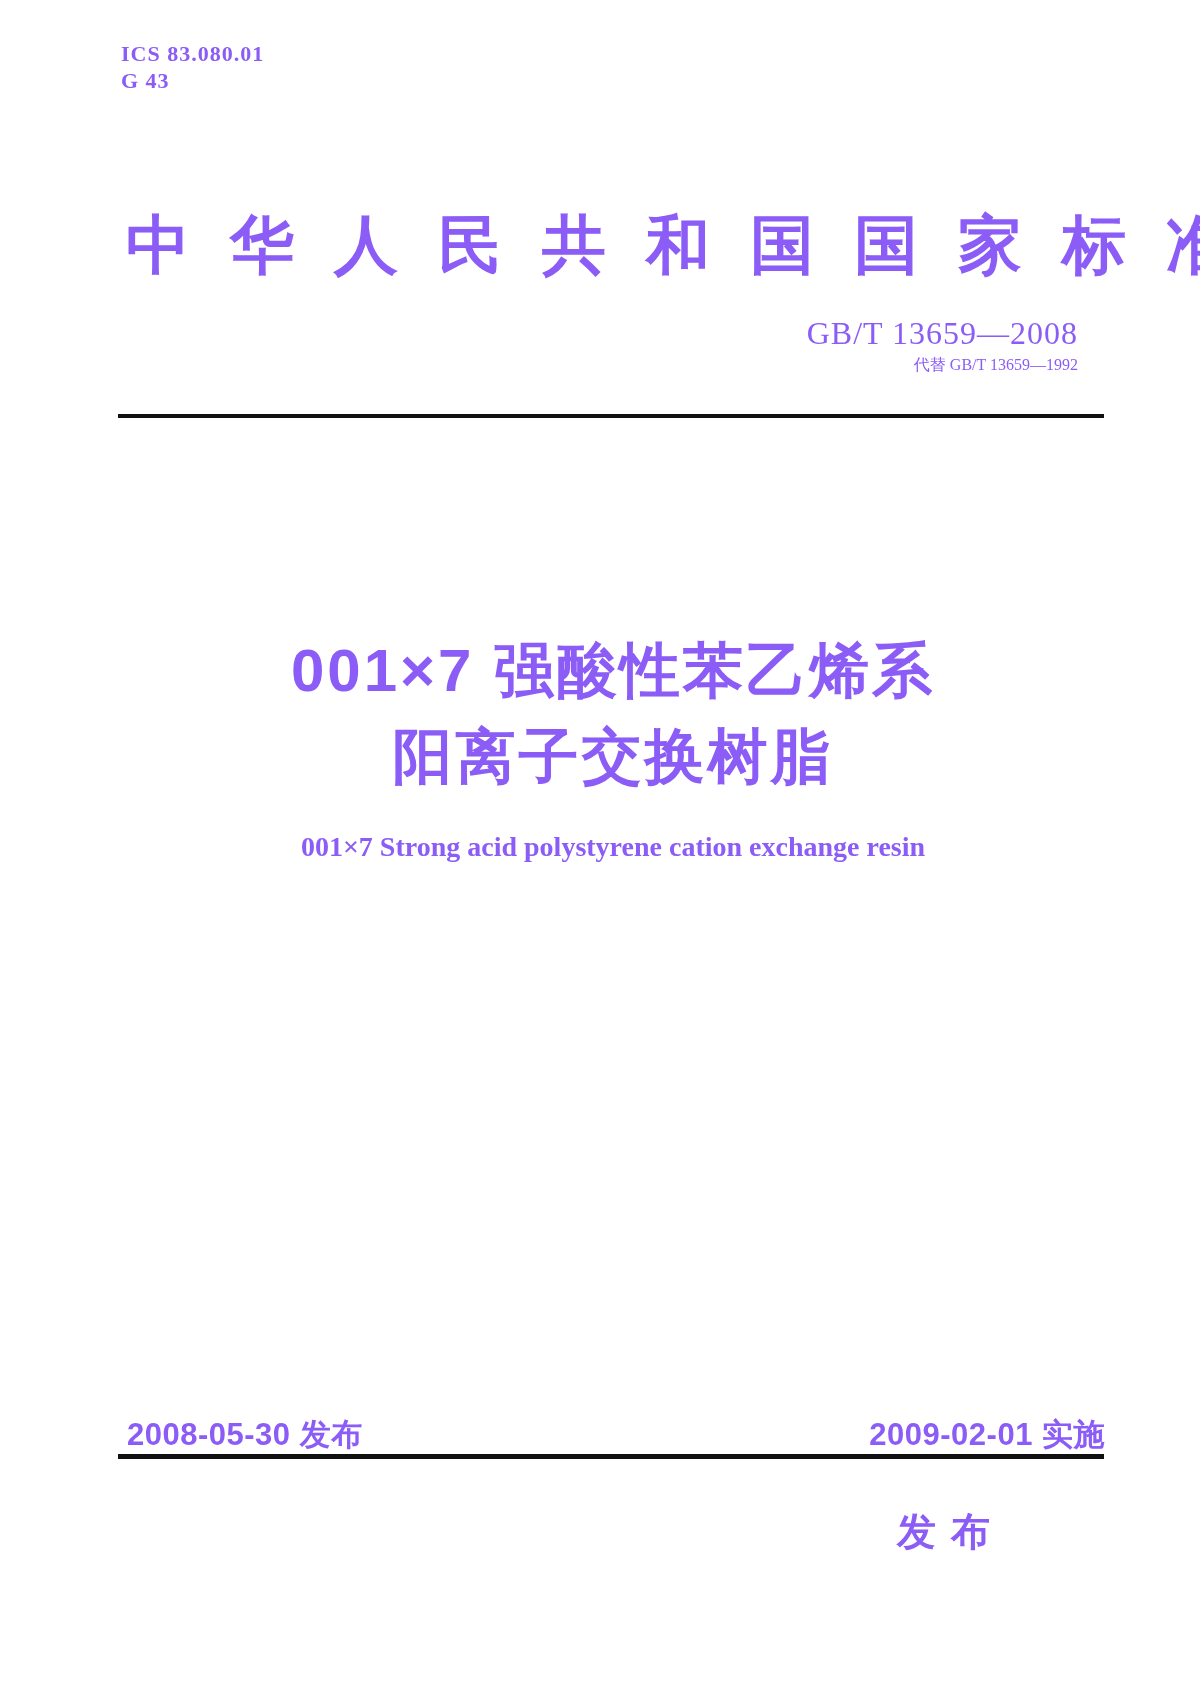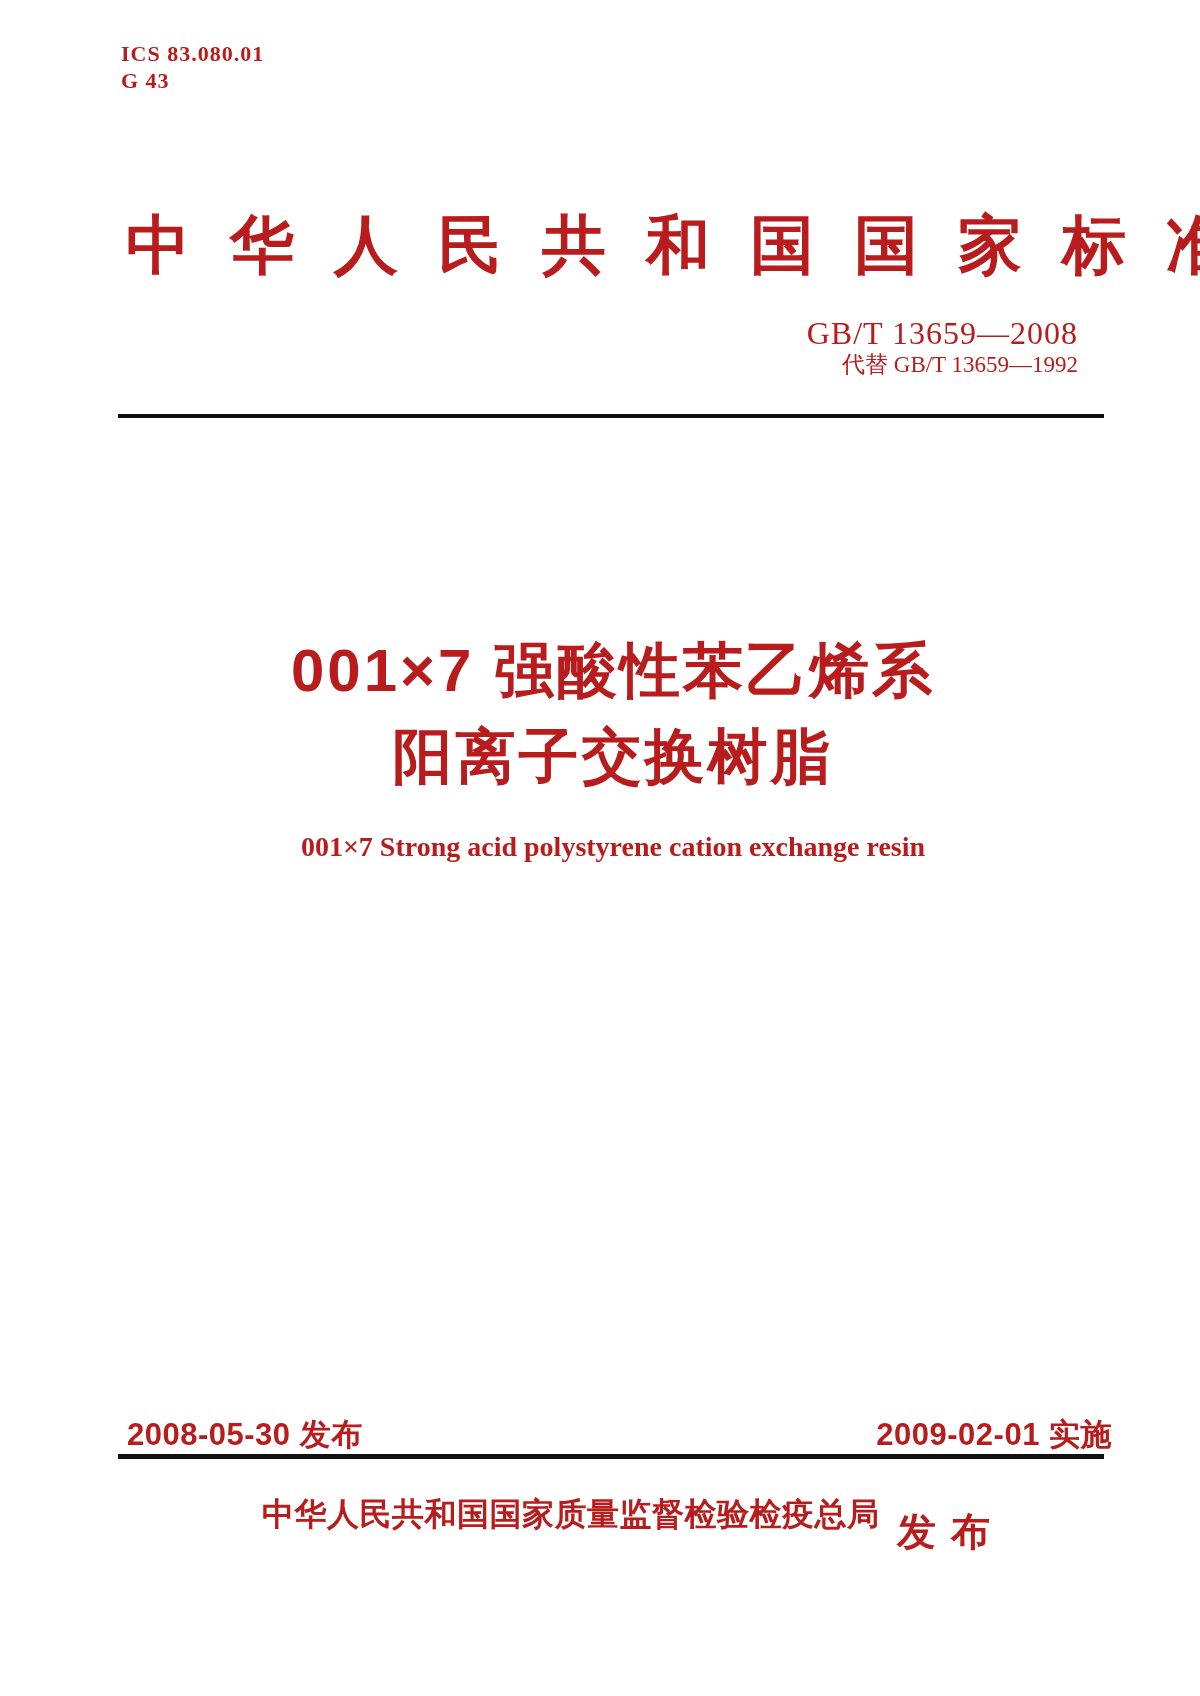--- a/index.html
+++ b/index.html
@@ -2,21 +2,21 @@
 <html><head>
 <meta charset="utf-8">
 <style>
   html,body{margin:0;padding:0;background:#e9e9e9;}
   .page{
     position:relative;
     width:1200px;height:1696px;
     background:#ffffff;
     overflow:hidden;
     font-family:"Liberation Serif","DejaVu Serif",serif;
-    color:#b91c1c;
+    color:#8b5cf6;
   }
   
   .ics{
     position:absolute;left:121px;top:40px;
     font-family:"Liberation Serif","DejaVu Serif",serif;
     font-weight:bold;font-size:22px;line-height:27px;
     letter-spacing:1px;
   }
   
   .logo{position:absolute;left:805px;top:28px;width:234px;height:156px;}
@@ -29,21 +29,21 @@
   }
   .std-num{
     position:absolute;right:122px;top:316px;
     font-family:"Liberation Serif","DejaVu Serif",serif;
     font-weight:normal;font-size:32px;line-height:34px;
     white-space:nowrap;letter-spacing:1px;
   }
   .replaces{
     position:absolute;right:122px;top:352px;
     font-family:serif;
-    font-size:23px;line-height:25px;white-space:nowrap;
+    font-size:16px;line-height:25px;white-space:nowrap;
   }
   .rule{position:absolute;left:118px;width:986px;background:#101010;}
   .rule-top{top:414px;height:4px;}
   .rule-bottom{top:1454px;height:5px;}
   
   .title-cn{
     position:absolute;left:0;top:628px;width:1200px;
     text-align:center;transform:translateX(13px);
     font-family:sans-serif;
     font-weight:bold;font-size:60px;line-height:86px;
@@ -57,21 +57,21 @@
     white-space:nowrap;
   }
   
   .date{
     position:absolute;top:1418px;
     font-family:"Liberation Sans","DejaVu Sans",sans-serif;
     font-weight:bold;font-size:31px;line-height:34px;white-space:nowrap;
     letter-spacing:0.5px;
   }
   .date-issue{left:127px;}
-  .date-impl{right:88px;}
+  .date-impl{right:95px;}
   
   .issuer1{
     position:absolute;left:262px;top:1496px;
     font-family:serif;font-weight:bold;
     font-size:32px;line-height:36px;letter-spacing:0.5px;white-space:nowrap;
   }
   .issuer2{
     position:absolute;left:262px;top:1533px;
     font-family:serif;font-weight:bold;
     font-size:32px;line-height:36px;letter-spacing:21px;white-space:nowrap;
@@ -107,18 +107,17 @@
   </div>
 
   <div class="title-en">001×7 Strong acid polystyrene cation exchange resin</div>
 
   <div class="date date-issue">2008-05-30 发布</div>
 
   <div class="date date-impl">2009-02-01 实施</div>
 
   <div class="rule rule-bottom"></div>
 
-  <div class="issuer1">中华人民共和国国家质量监督检验检疫总局</div>
 
 
   <div class="publish">发布</div>
 
 </div>
 
 </body></html>

